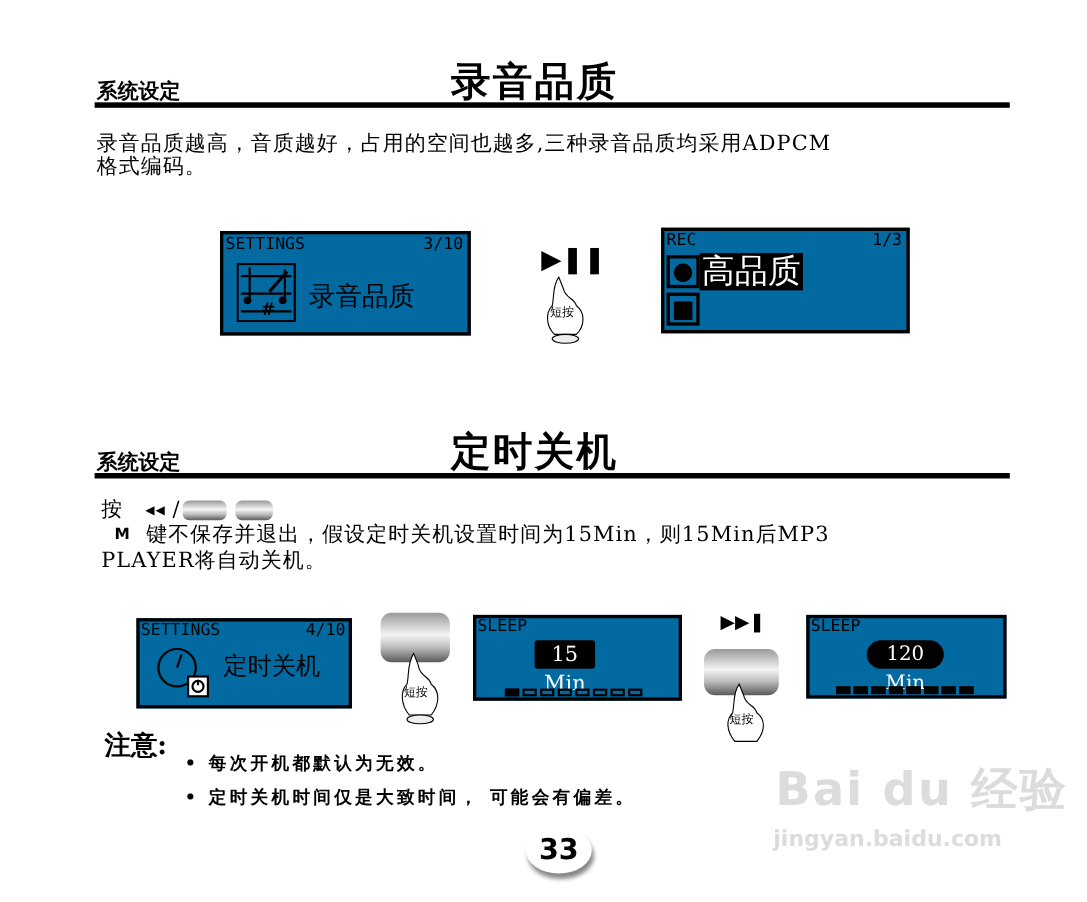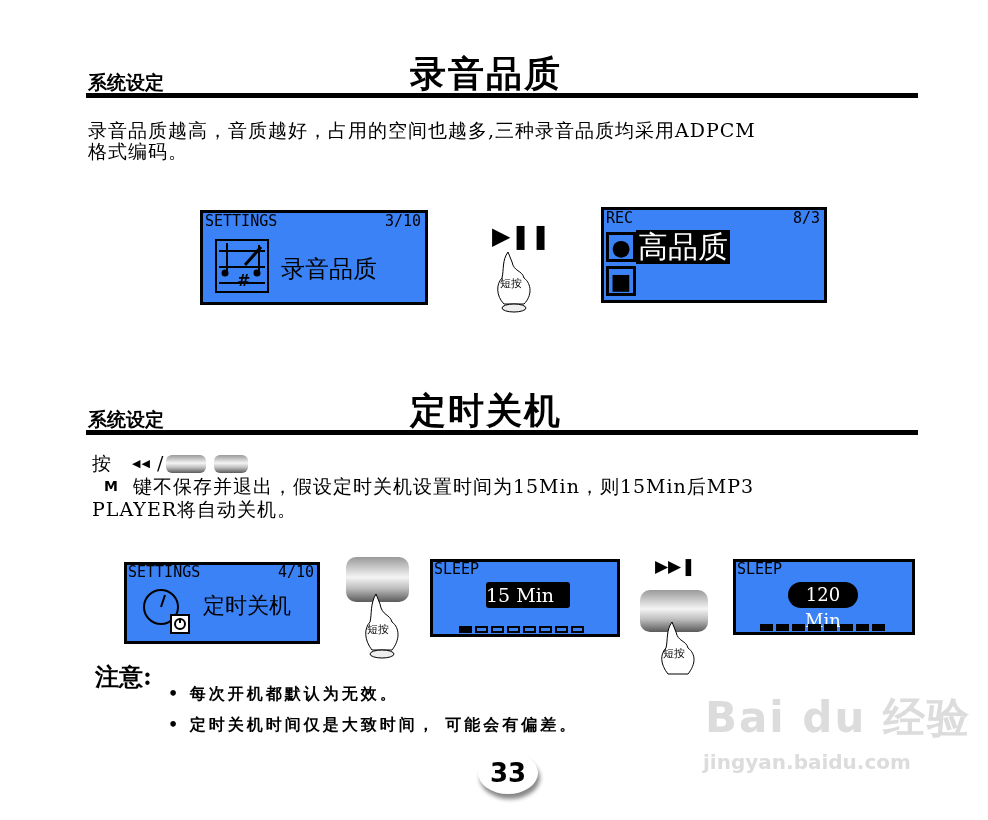--- a/index.html
+++ b/index.html
@@ -2,21 +2,21 @@
 <html><head>
 <meta charset="utf-8">
 <style>
   html,body{margin:0;padding:0;background:#fff;}
   body{width:988px;height:820px;position:relative;overflow:hidden;font-family:"DejaVu Serif",serif;color:#000;}
   .abs{position:absolute;}
   .sec-label{font-family:"DejaVu Sans",sans-serif;font-weight:bold;font-size:19px;}
   .sec-title{font-family:"DejaVu Sans",sans-serif;font-weight:bold;font-size:36px;letter-spacing:2px;}
   .rule{height:5px;background:#000;}
   .para{font-size:19px;line-height:21px;letter-spacing:1px;white-space:nowrap;}
-  .lcd{border:3px solid #000;background:#3b82f6;box-sizing:border-box;}
+  .lcd{border:3px solid #000;background:#0369a1;box-sizing:border-box;}
   .lcd-head{font-family:"DejaVu Sans Mono",monospace;font-size:15px;line-height:15px;}
   .lcd-big{font-family:"DejaVu Sans",sans-serif;font-size:24px;}
   .inv{background:#000;color:#fff;}
   .key{background:linear-gradient(#9a9a9a,#f4f4f4 45%,#bdbdbd 70%,#5a5a5a);border-radius:10px;}
   .bullet{font-family:"DejaVu Sans",sans-serif;font-weight:bold;font-size:16px;letter-spacing:3px;white-space:nowrap;}
   .seg{display:inline-block;width:13px;height:7px;border:2px solid #000;margin-right:3px;box-sizing:border-box;}
   .seg.on{background:#000;}
   .wm{color:#dcdcdc;font-family:"DejaVu Sans",sans-serif;font-weight:bold;}
 </style>
 </head>
@@ -50,21 +50,21 @@
 <div class="abs" style="left:494px;top:248px;">
   <svg width="40" height="66">
       <path d="M14 4 C8 12 10 22 8 30 C2 36 2 48 10 56 L30 56 C38 48 38 36 30 30 C28 22 20 24 18 14 Z" fill="#fff" stroke="#000"></path>
       <ellipse cx="20" cy="60" rx="12" ry="4" fill="#eee" stroke="#000"></ellipse>
     </svg>
   <div class="abs" style="left:6px;top:28px;font-size:11px;">短按</div>
 </div>
 
 <div class="abs lcd" style="left:601px;top:207px;width:226px;height:96px;">
   <div class="abs lcd-head" style="left:2px;top:1px;">REC</div>
-  <div class="abs lcd-head" style="right:4px;top:1px;">8/3</div>
+  <div class="abs lcd-head" style="right:4px;top:1px;">1/3</div>
   <div class="abs" style="left:2px;top:20px;display:flex;align-items:center;">
     <span style="border:3px solid #000;width:30px;height:30px;box-sizing:border-box;display:flex;align-items:center;justify-content:center;font-size:22px;">●</span>
     <span class="lcd-big inv" style="font-size:30px;padding:0 2px;line-height:34px;">高品质</span>
   </div>
   <div class="abs" style="left:2px;top:56px;display:flex;align-items:center;">
     <span style="border:3px solid #000;width:30px;height:30px;box-sizing:border-box;display:flex;align-items:center;justify-content:center;font-size:22px;">■</span>
   </div>
 </div>
 
 <div class="abs sec-label" style="left:88px;top:407px;">系统设定</div>
@@ -101,21 +101,21 @@
 <div class="abs" style="left:362px;top:590px;">
   <svg width="40" height="70">
       <path d="M14 4 C8 14 10 24 8 32 C2 38 2 50 10 60 L30 60 C38 50 38 38 30 32 C28 24 20 26 18 14 Z" fill="#fff" stroke="#000"></path>
       <ellipse cx="20" cy="64" rx="12" ry="4" fill="#eee" stroke="#000"></ellipse>
     </svg>
   <div class="abs" style="left:5px;top:32px;font-size:11px;">短按</div>
 </div>
 
 <div class="abs lcd" style="left:430px;top:559px;width:190px;height:78px;">
   <div class="abs lcd-head" style="left:1px;top:0px;">SLEEP</div>
-  <div class="abs inv" style="left:53px;top:20px;width:84px;height:26px;border-radius:3px;text-align:left;font-size:19px;line-height:26px;">15 Min</div>
+  <div class="abs inv" style="left:53px;top:20px;width:55px;height:26px;border-radius:3px;text-align:center;font-size:19px;line-height:26px;">15 Min</div>
   <div class="abs" style="left:26px;top:56px;white-space:nowrap;">
     <span class="seg on"></span><span class="seg"></span><span class="seg"></span><span class="seg"></span><span class="seg"></span><span class="seg"></span><span class="seg"></span><span class="seg"></span>
   </div>
 </div>
 
 <div class="abs" style="left:655px;top:556px;font-size:17px;font-family:'DejaVu Sans',sans-serif;">▶▶❚</div>
 <div class="abs key" style="left:640px;top:590px;width:68px;height:42px;"></div>
 <div class="abs" style="left:658px;top:620px;">
   <svg width="40" height="60">
       <path d="M14 2 C8 10 10 20 8 28 C2 34 2 44 10 54 L30 54 C38 44 38 34 30 28 C28 20 20 22 18 12 Z" fill="#fff" stroke="#000"></path>

